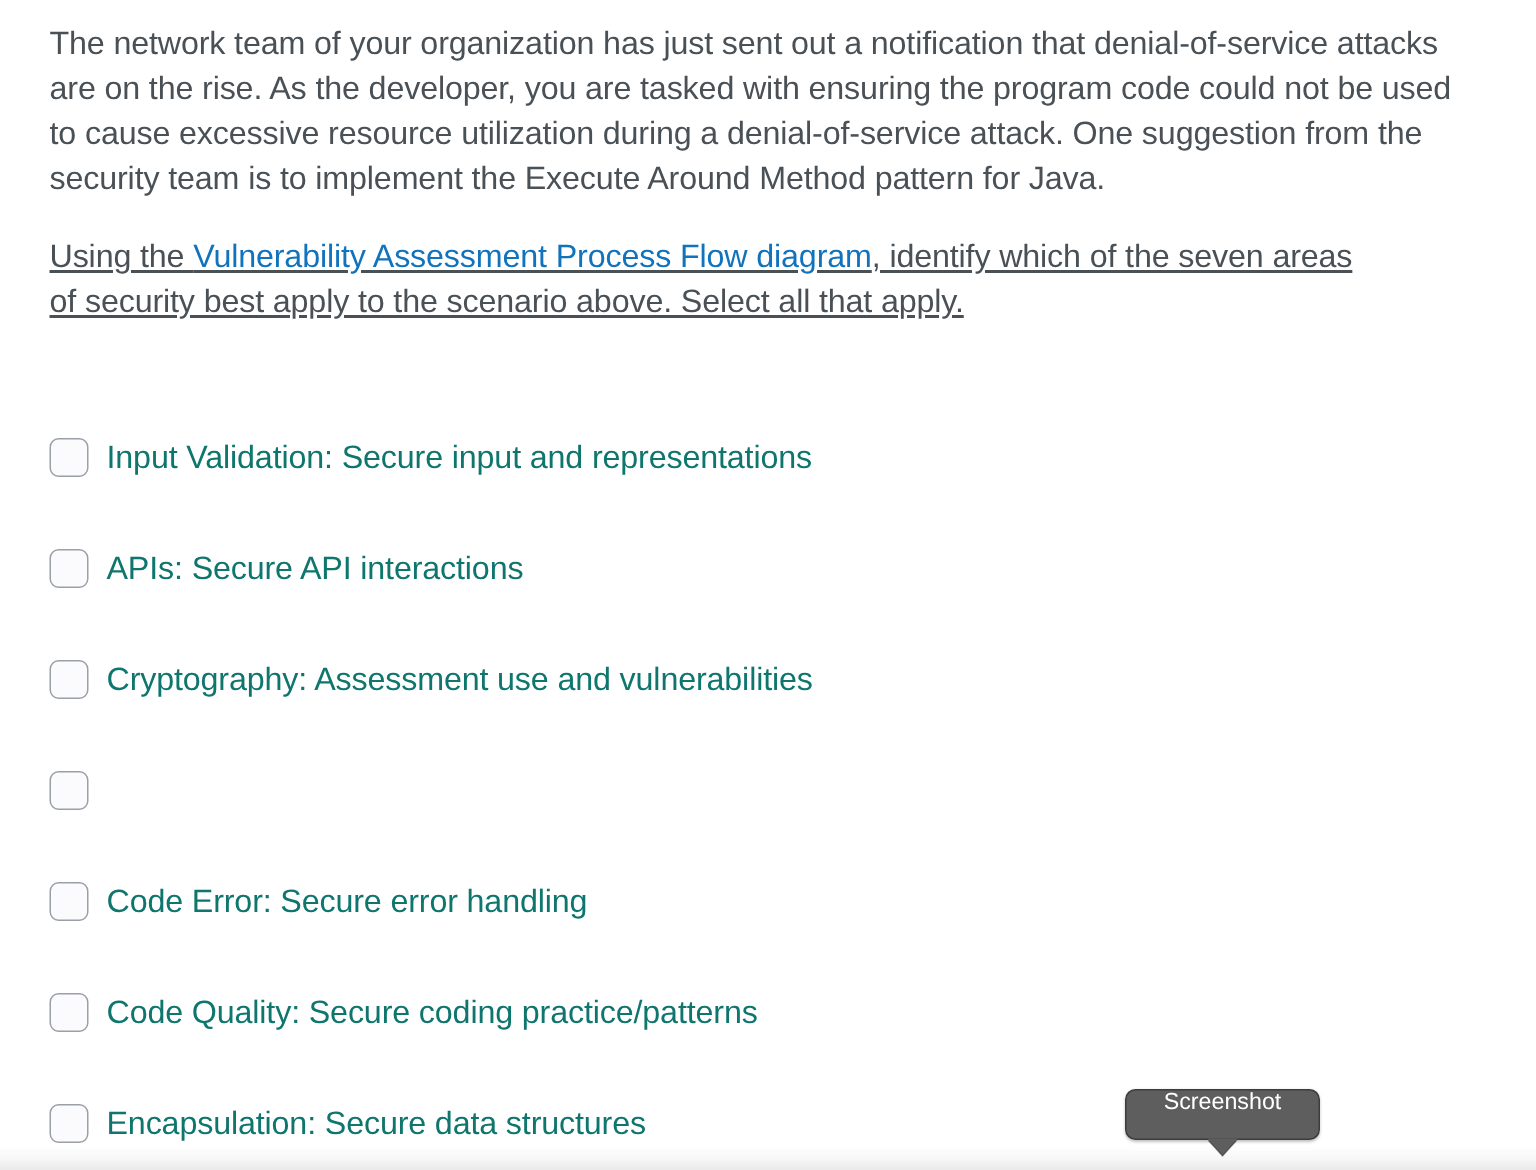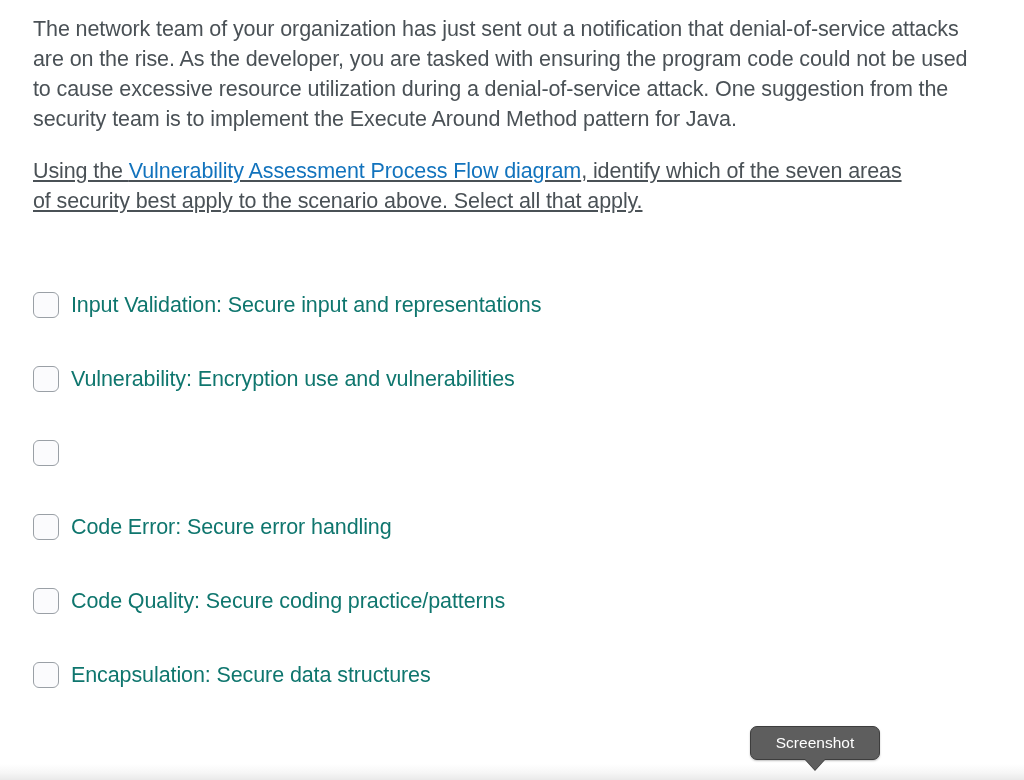--- a/index.html
+++ b/index.html
@@ -101,21 +101,21 @@
     position: absolute;
     left: 750px;
     top: 726px;
     width: 130px;
     height: 34px;
     background: #5e5e5e;
     border: 1px solid #3d3d3d;
     border-radius: 7px;
     box-sizing: border-box;
     display: flex;
-    align-items: center;
+    align-items: flex-start;
     justify-content: center;
     box-shadow: 0 1px 2px rgba(0,0,0,0.25);
   }
   #screenshot-tooltip .tip-label {
     color: #ffffff;
     font-size: 15.5px;
     line-height: 15.5px;
     font-family: "Liberation Sans", sans-serif;
   }
   #screenshot-tooltip .tip-arrow {
@@ -142,21 +142,25 @@
 
 </div>
 
 <ul class="answer-list" id="answer-list">
     <li class="answer-row">
       <span class="answer-checkbox"></span>
       <span class="answer-label">Input Validation: Secure input and representations</span>
     </li>
     <li class="answer-row">
       <span class="answer-checkbox"></span>
-      <span class="answer-label">Vulnerability: Encryption use and vulnerabilities</span>
+      <span class="answer-label">APIs: Secure API interactions</span>
+    </li>
+    <li class="answer-row">
+      <span class="answer-checkbox"></span>
+      <span class="answer-label">Cryptography: Assessment use and vulnerabilities</span>
     </li>
     <li class="answer-row">
       <span class="answer-checkbox"></span>
     </li>
     <li class="answer-row">
       <span class="answer-checkbox"></span>
       <span class="answer-label">Code Error: Secure error handling</span>
     </li>
     <li class="answer-row">
       <span class="answer-checkbox"></span>

